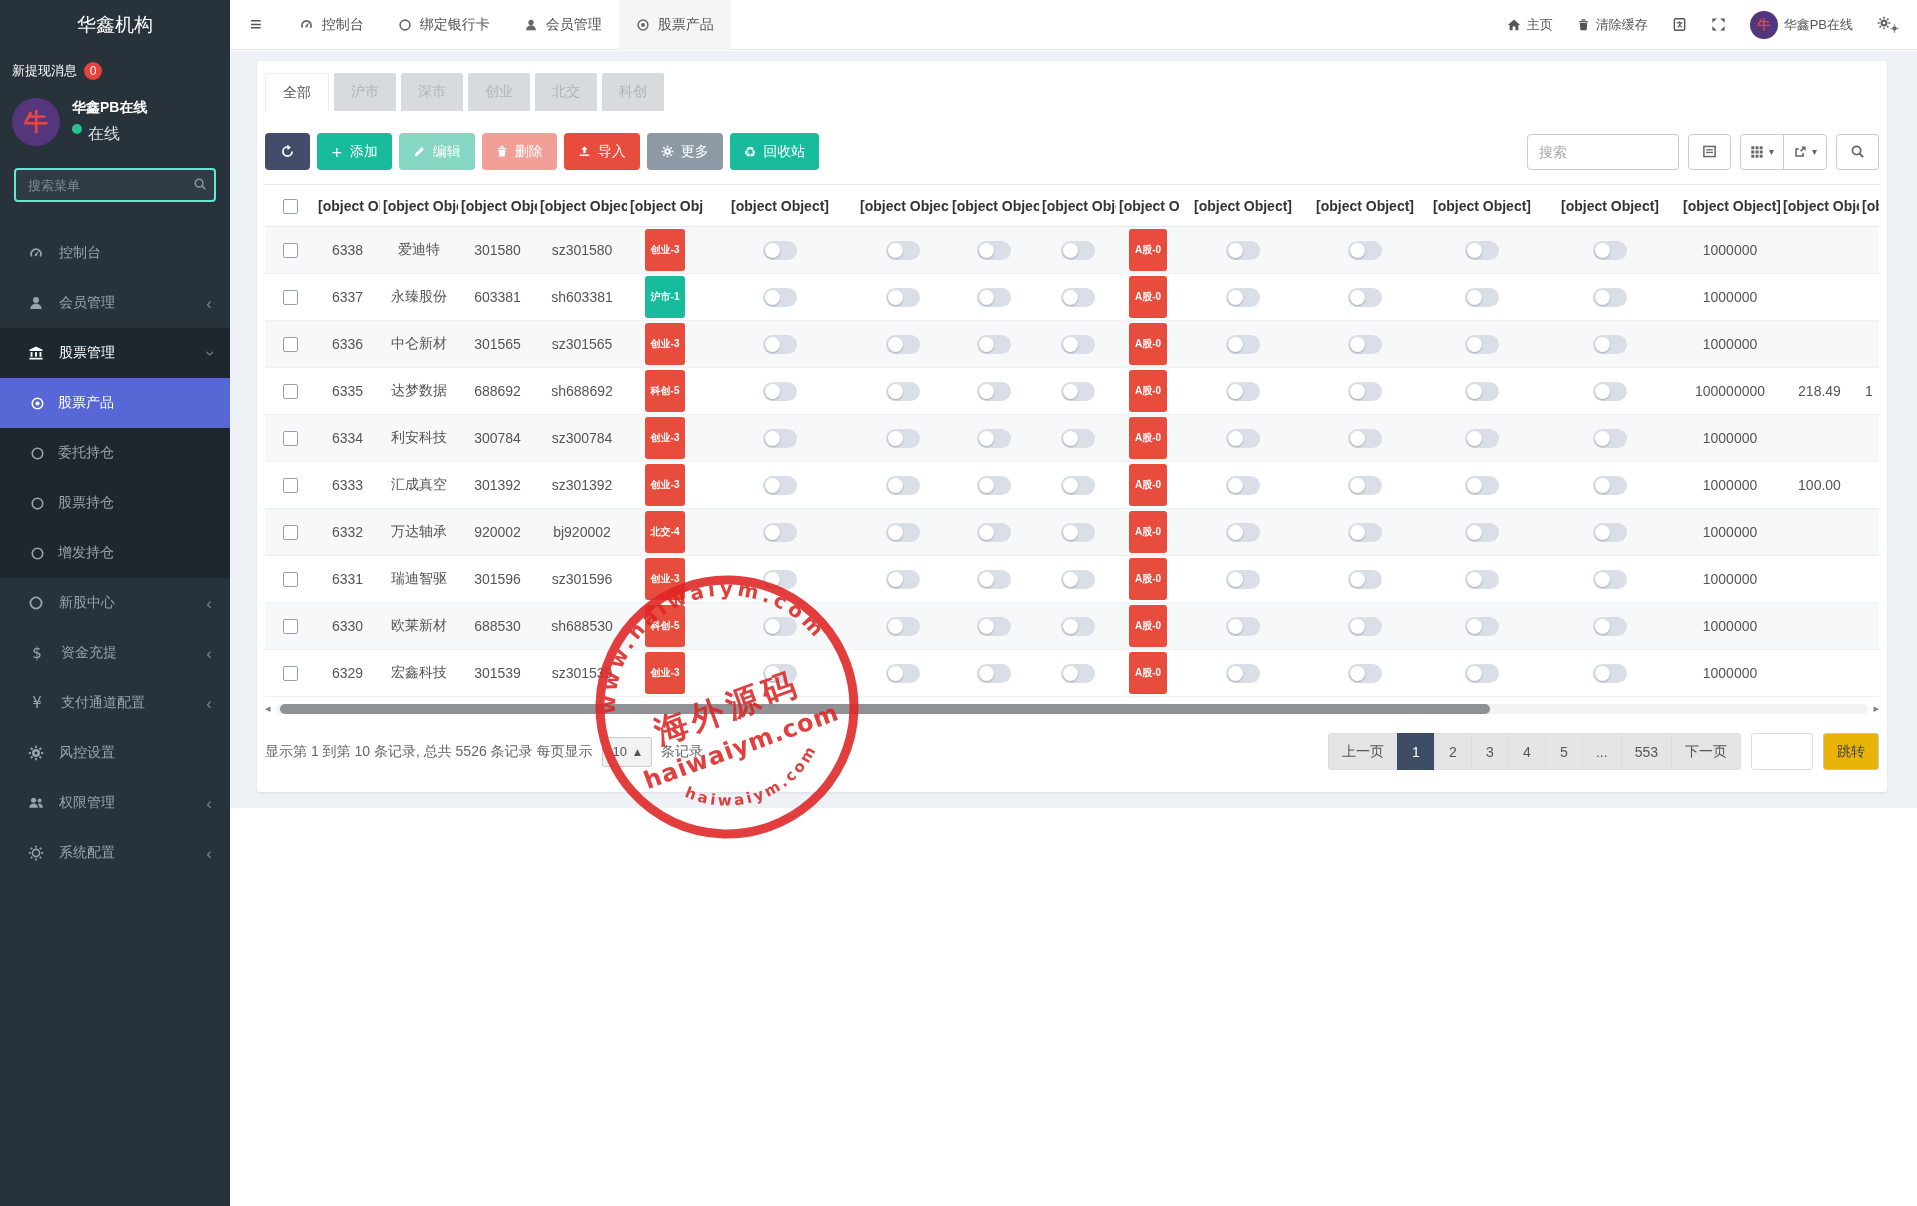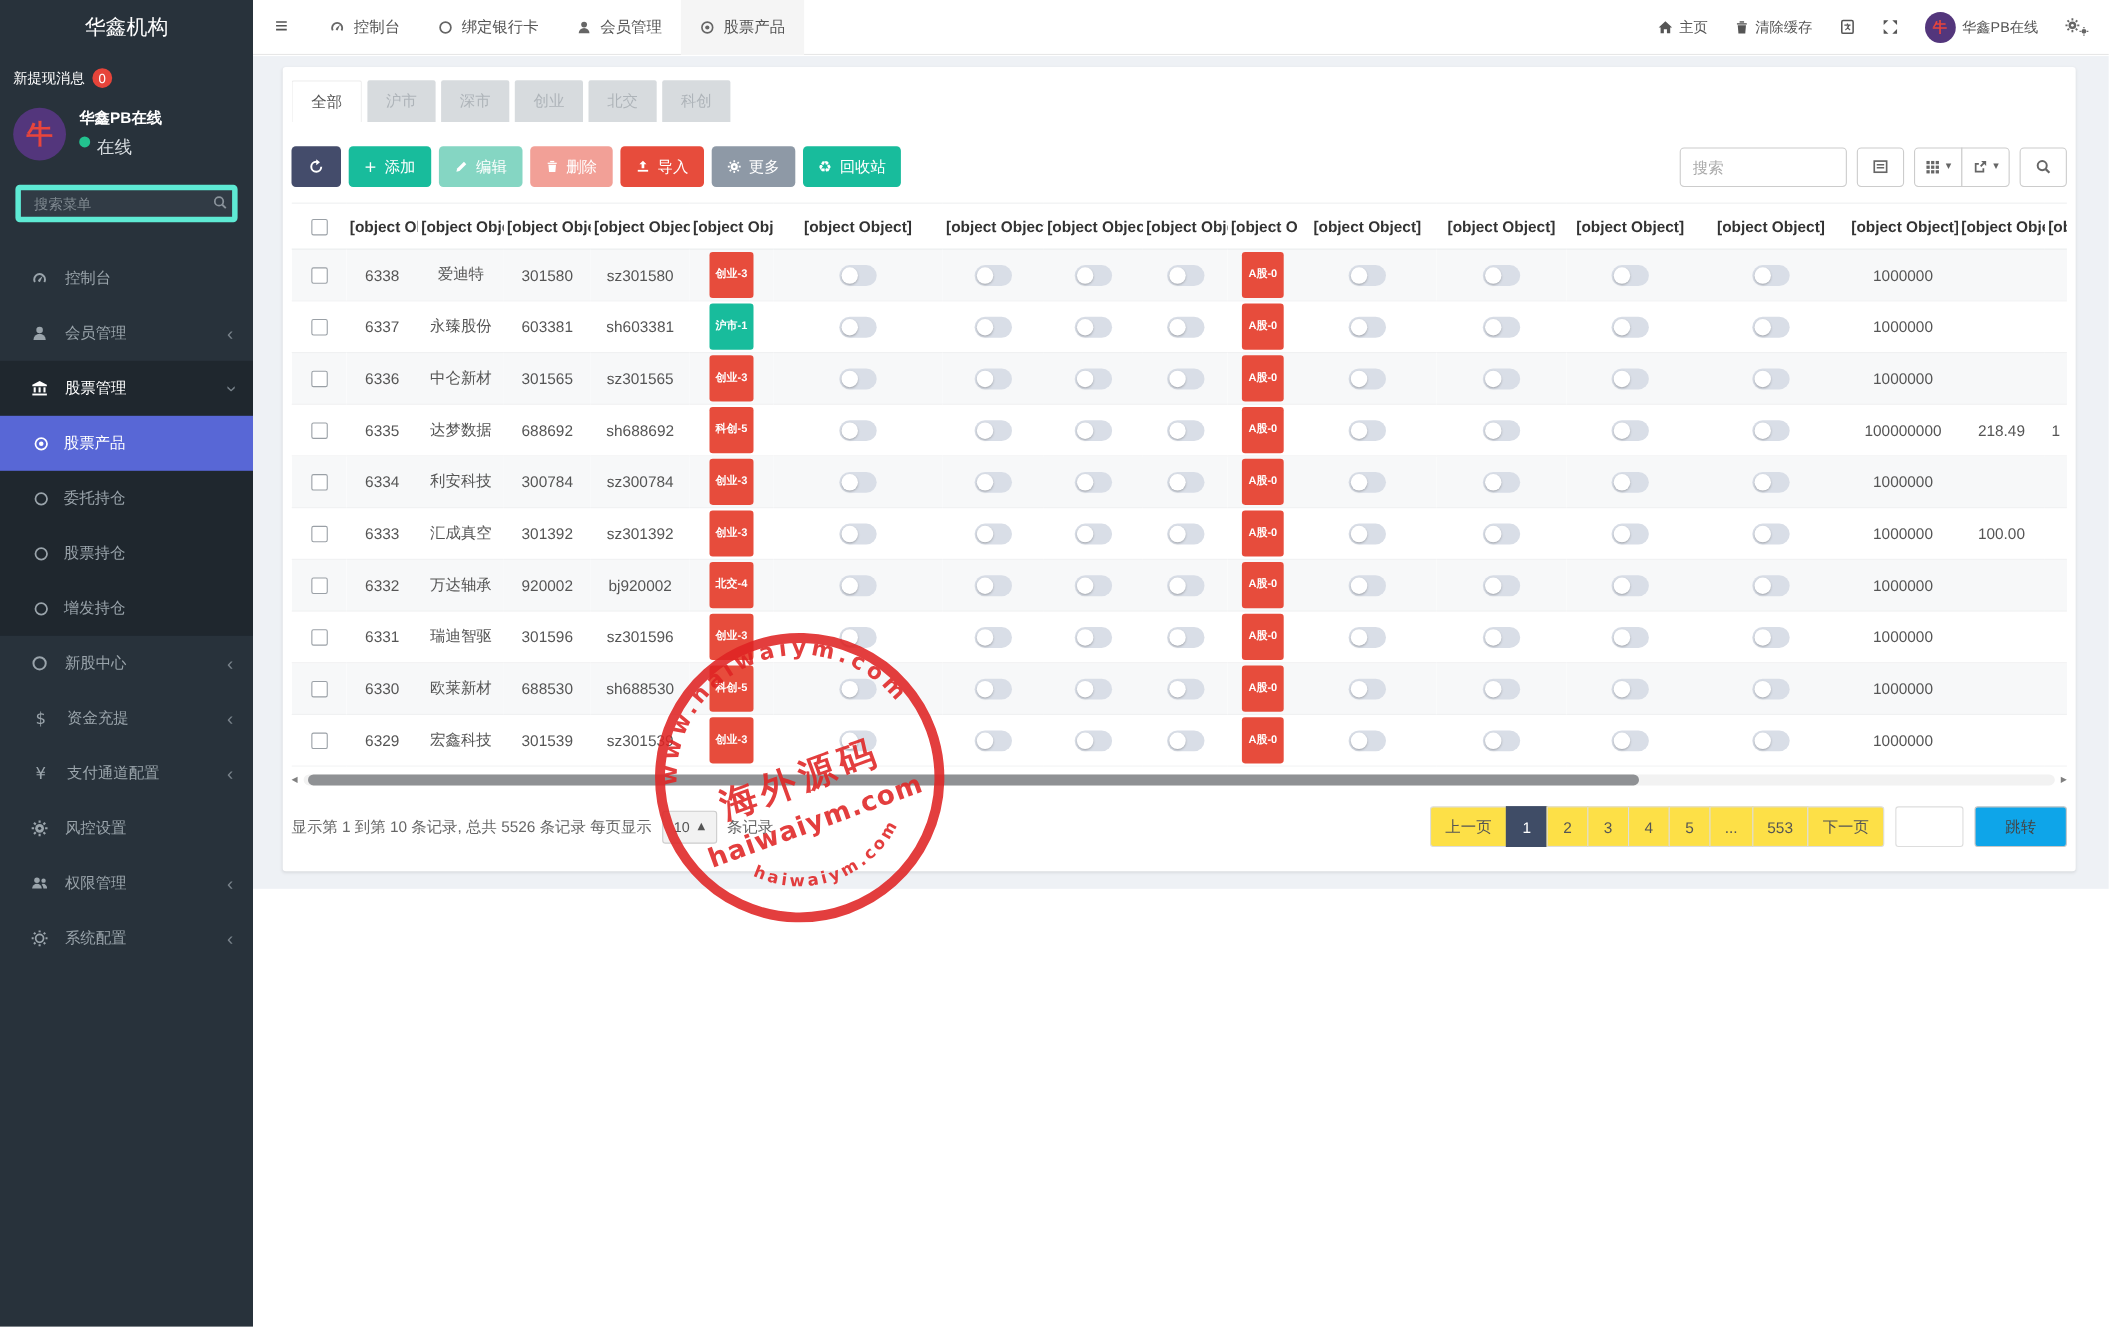--- a/index.html
+++ b/index.html
@@ -11,21 +11,21 @@
   .sidebar { position:absolute; left:0; top:0; width:230px; height:1206px; background:#28323b; z-index:5; }
   .side-title { height:50px; display:flex; align-items:center; justify-content:center; color:#fff; font-size:19px; }
   .notice { padding:12px 12px 6px; color:#fff; font-size:13px; display:flex; align-items:center; gap:7px; }
   .badge-circle { width:18px; height:18px; border-radius:50%; background:#e6443a; color:#fff; font-size:12px; display:inline-flex; align-items:center; justify-content:center; }
   .profile { display:flex; padding:12px; gap:12px; align-items:center; }
   .avatar-lg { width:48px; height:48px; border-radius:50%; background:#53367c; color:#e8453c; display:flex; align-items:center; justify-content:center; font-size:24px; font-weight:bold; flex:none; }
   .profile-name { color:#fff; font-size:14px; font-weight:bold; }
   .profile-status { color:#d8dde1; font-size:16px; display:flex; align-items:flex-start; gap:6px; margin-top:7px; }
   .dot { width:10px; height:10px; border-radius:50%; background:#23c28f; }
   .side-search { margin:10px 14px 0; position:relative; }
-  .side-search input { width:100%; height:34px; background:#313b45; border:5px solid #5eead4; border-radius:4px; color:#9aa4ab; padding:0 16px 0 12px; font-size:13px; outline:none; }
+  .side-search input { width:100%; height:34px; background:#313b45; border:2px solid #5eead4; border-radius:4px; color:#9aa4ab; padding:0 16px 0 12px; font-size:13px; outline:none; }
   .side-search input::placeholder { color:#7f8archive990; color:#7f8990; }
   .side-search .icon { position:absolute; right:9px; top:9px; color:#8a939b; }
   .menu { margin-top:26px; }
   .mi { height:50px; display:flex; align-items:center; padding:0 18px 0 28px; color:#9aa4ab; font-size:14px; gap:15px; cursor:pointer; }
   .mi .lbl { flex:none; }
   .chev { margin-left:auto; color:#79838b; font-size:17px; line-height:1; }
   .chev-l::before { content:"‹"; }
   .chev-d { transform:rotate(-90deg); }
   .chev-d::before { content:"‹"; }
   .group-open { background:#1f272e; }
@@ -96,26 +96,26 @@
   .hs-arrow { font-size:11px; font-family:"DejaVu Sans",sans-serif; cursor:pointer; }
   .hs-track { flex:1; height:10px; border-radius:5px; background:#f2f2f2; position:relative; }
   .hs-thumb { position:absolute; left:4px; top:0; height:10px; width:76%; background:#8f9194; border-radius:5px; cursor:pointer; }
 
   
   .tfoot { margin-top:18px; display:flex; align-items:center; font-size:14px; color:#666; width:1614px; }
   .pagesize-btn { margin:0 9px; height:30px; padding:0 10px; border:1px solid #ccc; border-radius:3px; background:#f2f2f2; display:inline-flex; align-items:center; gap:7px; color:#555; cursor:pointer; font-size:13px; }
   .caret-u { font-size:9px; color:#555; font-family:"DejaVu Sans",sans-serif; }
   .pag-zone { margin-left:auto; display:flex; align-items:center; gap:10px; }
   .pg { display:inline-flex; }
-  .pg .pg-it { min-width:38px; height:37px; display:inline-flex; align-items:center; justify-content:center; border:1px solid #ddd; margin-left:-1px; font-size:14px; color:#555; padding:0 13px; background:#fde047; cursor:pointer; }
+  .pg .pg-it { min-width:38px; height:37px; display:inline-flex; align-items:center; justify-content:center; border:1px solid #ddd; margin-left:-1px; font-size:14px; color:#555; padding:0 13px; background:#e5e5e5; cursor:pointer; }
   .pg .pg-it:first-child { margin-left:0; border-radius:3px 0 0 3px; }
   .pg .pg-it.last { border-radius:0 3px 3px 0; }
   .pg .pg-it.active { background:#3f4c66; color:#fff; border-color:#3f4c66; }
   .jump-input { width:62px; height:37px; border:1px solid #ddd; border-radius:3px; outline:none; padding:0 8px; font-size:14px; }
-  .jump-btn { height:37px; padding:0 27px; border:1px solid #c6c6c6; background:#0ea5e9; border-radius:3px; font-size:14px; color:#444; cursor:pointer; font-family:inherit; }
+  .jump-btn { height:37px; padding:0 13px; border:1px solid #c6c6c6; background:#eab308; border-radius:3px; font-size:14px; color:#444; cursor:pointer; font-family:inherit; }
 
   
   .stamp { position:absolute; left:587px; top:567px; width:280px; height:280px; z-index:20; pointer-events:none; opacity:.88; }
 </style>
 </head>
 <body>
 
 <div class="sidebar">
   <div class="side-title">华鑫机构</div>
   <div class="notice">

